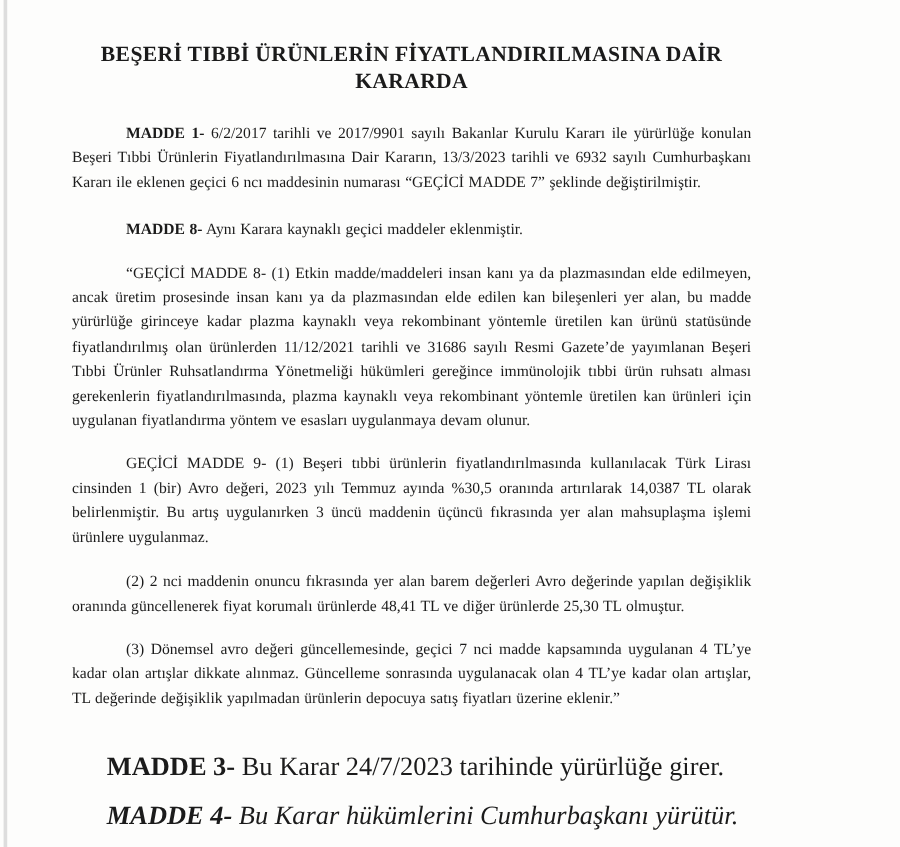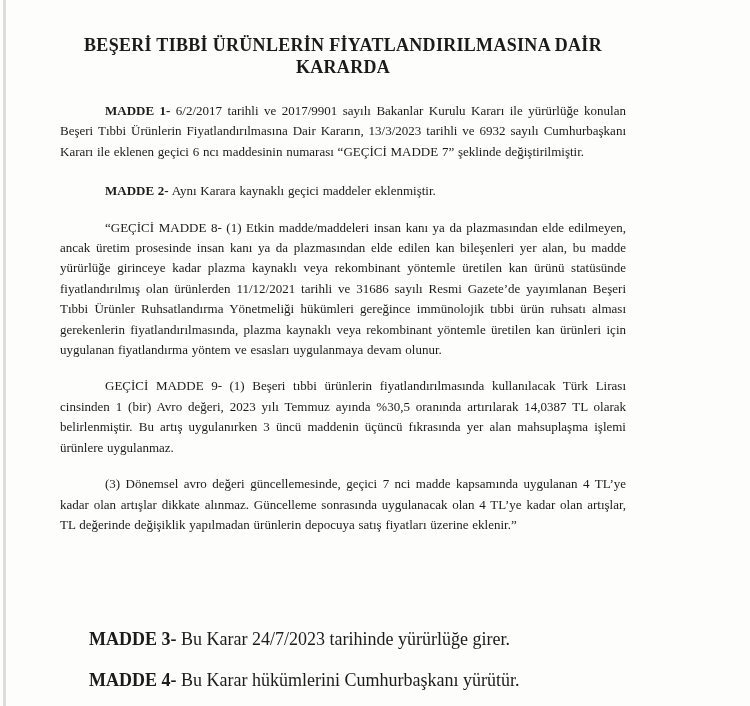--- a/index.html
+++ b/index.html
@@ -55,45 +55,46 @@
     font-weight: bold;
   }
   .gap-before {
     margin-top: 19px;
   }
   .closing {
     position: absolute;
     left: 44px;
     right: 34px;
     margin: 0;
-    font-size: 18px;
+    font-size: 22px;
     line-height: 20.4px;
     text-indent: 45px;
     text-align: left;
   }
   .closing-madde3 { top: 629px; }
-  .closing-madde4 { top: 670px; }
+  .closing-madde4 { top: 670px; font-style: italic; }
 </style>
 </head>
 <body>
 
 <div class="scan">
   <div class="scan-edge"></div>
 
   <h1 class="doc-title">
     <span class="tline">BEŞERİ TIBBİ ÜRÜNLERİN FİYATLANDIRILMASINA DAİR KARARDA</span>
   </h1>
 
   <p class="para"><b>MADDE 1-</b> <span>6/2/2017 tarihli ve 2017/9901 sayılı Bakanlar Kurulu Kararı ile yürürlüğe konulan Beşeri Tıbbi Ürünlerin Fiyatlandırılmasına Dair Kararın, 13/3/2023 tarihli ve 6932 sayılı Cumhurbaşkanı Kararı ile eklenen geçici 6 ncı maddesinin numarası “GEÇİCİ MADDE 7” şeklinde değiştirilmiştir.</span></p>
 
-  <p class="para gap-before"><b>MADDE 2-</b> <span>Aynı Karara kaynaklı geçici maddeler eklenmiştir.</span></p>
+  <p class="para gap-before"><b>MADDE 8-</b> <span>Aynı Karara kaynaklı geçici maddeler eklenmiştir.</span></p>
 
   <p class="para"><span>“GEÇİCİ MADDE 8- (1) Etkin madde/maddeleri insan kanı ya da plazmasından elde edilmeyen, ancak üretim prosesinde insan kanı ya da plazmasından elde edilen kan bileşenleri yer alan, bu madde yürürlüğe girinceye kadar plazma kaynaklı veya rekombinant yöntemle üretilen kan ürünü statüsünde fiyatlandırılmış olan ürünlerden 11/12/2021 tarihli ve 31686 sayılı Resmi Gazete’de yayımlanan Beşeri Tıbbi Ürünler Ruhsatlandırma Yönetmeliği hükümleri gereğince immünolojik tıbbi ürün ruhsatı alması gerekenlerin fiyatlandırılmasında, plazma kaynaklı veya rekombinant yöntemle üretilen kan ürünleri için uygulanan fiyatlandırma yöntem ve esasları uygulanmaya devam olunur.</span></p>
 
   <p class="para"><span>GEÇİCİ MADDE 9- (1) Beşeri tıbbi ürünlerin fiyatlandırılmasında kullanılacak Türk Lirası cinsinden 1 (bir) Avro değeri, 2023 yılı Temmuz ayında %30,5 oranında artırılarak 14,0387 TL olarak belirlenmiştir. Bu artış uygulanırken 3 üncü maddenin üçüncü fıkrasında yer alan mahsuplaşma işlemi ürünlere uygulanmaz.</span></p>
 
+  <p class="para"><span>(2) 2 nci maddenin onuncu fıkrasında yer alan barem değerleri Avro değerinde yapılan değişiklik oranında güncellenerek fiyat korumalı ürünlerde 48,41 TL ve diğer ürünlerde 25,30 TL olmuştur.</span></p>
 
   <p class="para"><span>(3) Dönemsel avro değeri güncellemesinde, geçici 7 nci madde kapsamında uygulanan 4 TL’ye kadar olan artışlar dikkate alınmaz. Güncelleme sonrasında uygulanacak olan 4 TL’ye kadar olan artışlar, TL değerinde değişiklik yapılmadan ürünlerin depocuya satış fiyatları üzerine eklenir.”</span></p>
 
   <p class="closing closing-madde3"><b>MADDE 3-</b> <span>Bu Karar 24/7/2023 tarihinde yürürlüğe girer.</span></p>
 
   <p class="closing closing-madde4"><b>MADDE 4-</b> <span>Bu Karar hükümlerini Cumhurbaşkanı yürütür.</span></p>
 </div>
 
 </body></html>

